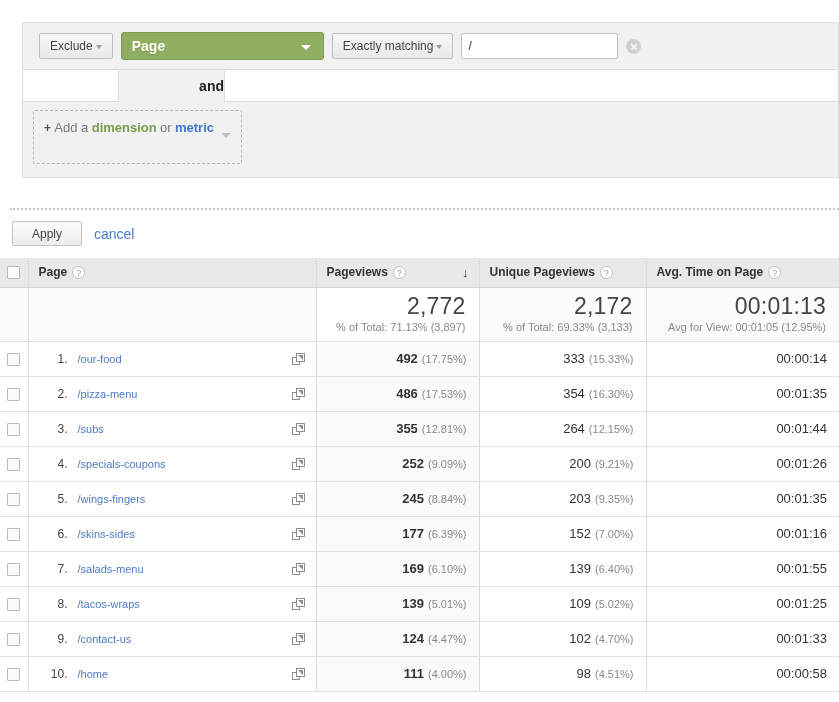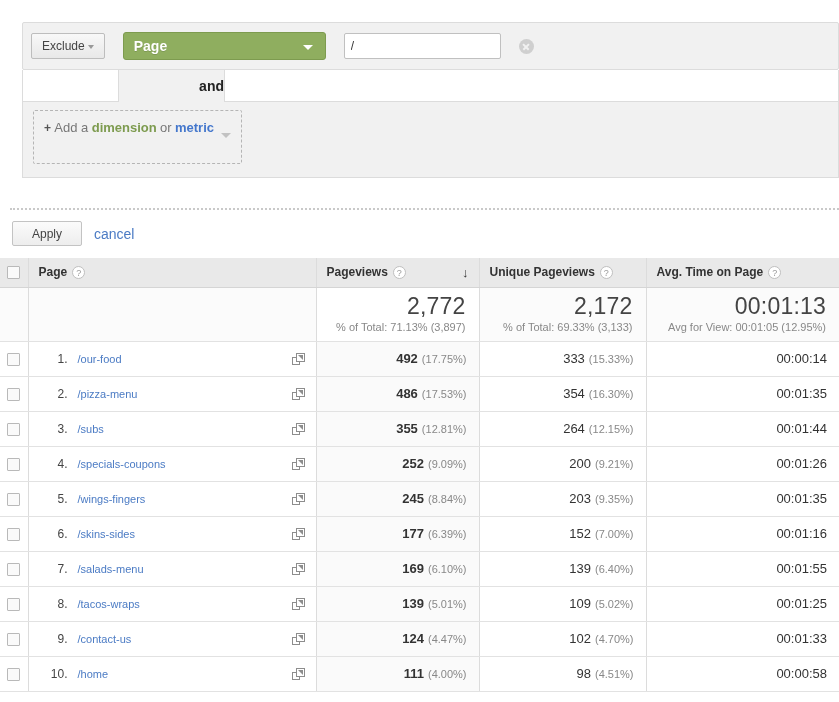--- a/index.html
+++ b/index.html
@@ -19,22 +19,22 @@
     left: 22px; top: 22px;
     width: 817px; height: 48px;
     background: #f1f1f1;
     border: 1px solid #dcdcdc;
     border-radius: 2px;
   }
   .filter-row {
     display: flex;
     align-items: center;
     height: 100%;
-    padding-left: 8px;
-    gap: 18px;
+    padding-left: 16px;
+    gap: 8px;
   }
 
   .btn {
     background: linear-gradient(to bottom, #f8f8f8, #e8e8e8);
     border: 1px solid #bdbdbd;
     border-radius: 2px;
     color: #444;
     font-size: 12px;
     height: 26px;
     padding: 0 10px;
@@ -343,20 +343,21 @@
 
 <div class="filter-panel">
   <div class="filter-row">
     <button class="btn"><span>Exclude</span><span class="caret"></span></button>
 
     <div class="dim-select">
       <span>Page</span>
       <span class="caret-white"></span>
     </div>
 
+    <button class="btn"><span>Exactly matching</span><span class="caret"></span></button>
 
     <input class="value-input" type="text" value="/" style="">
 
     <div class="clear-icon"></div>
   </div>
 </div>
 
 <div class="and-row">
   <div class="and-box-left"></div>
   <div class="and-label">and</div>

